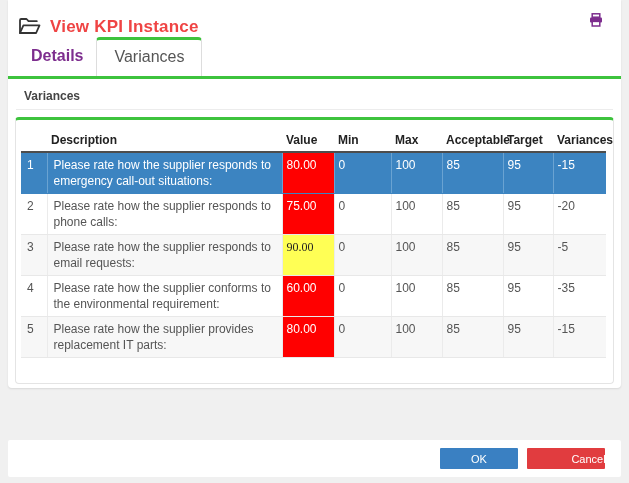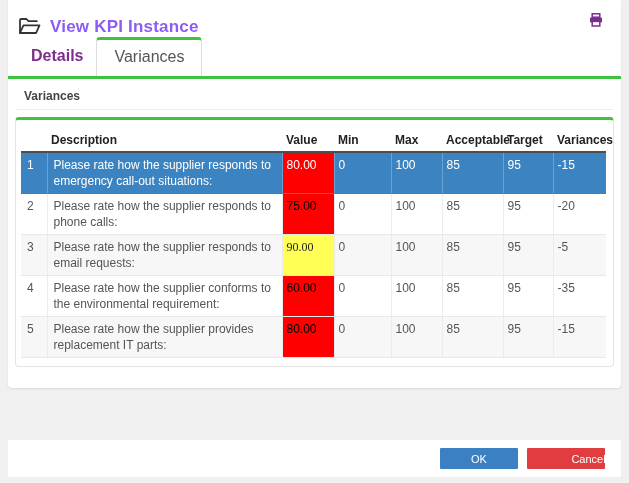--- a/index.html
+++ b/index.html
@@ -20,21 +20,21 @@
     overflow:hidden;
   }
   .panel{
     position:absolute;left:8px;top:0;width:613px;height:388px;
     background:#fff;border-radius:0 0 4px 4px;
     box-shadow:0 1px 2px rgba(0,0,0,0.10);
   }
   
   .hdr{position:relative;padding:11px 14px 0 10px;height:42px;display:flex;align-items:center;}
   .hdr .folder{flex:0 0 auto;margin-right:9px;display:flex;}
-  .hdr .title{font-size:17px;font-weight:600;color:#8b5cf6;letter-spacing:.2px;}
+  .hdr .title{font-size:17px;font-weight:600;color:#ef4444;letter-spacing:.2px;}
   .print-btn{
     position:absolute;right:16px;top:13px;width:16px;height:16px;
     background:none;border:none;cursor:pointer;padding:0;display:flex;
   }
   
   .tabbar{
     display:flex;align-items:flex-end;height:37px;
     padding-left:10px;border-bottom:3px solid var(--accent-green);
   }
   .tab{
@@ -52,41 +52,41 @@
   
   .section-title{
     margin:0 8px;padding:10px 8px 6px;
     font-size:12px;font-weight:700;color:#454545;
     border-bottom:1px solid #ececec;
   }
   .fieldset{
     margin:7px 7px 0;
     border:1px solid #e4e4e4;border-top:3px solid var(--accent-green);
     border-radius:4px;
-    padding:10px 6px 8px 5px;
+    padding:10px 6px 25px 5px;
     min-height:240px;
   }
   
   table{width:585px;border-collapse:collapse;table-layout:fixed;font-size:12px;}
   thead th{
     text-align:left;font-weight:700;color:#222;
     padding:3px 4px 4px;white-space:nowrap;overflow:visible;
     border-bottom:2px solid #4d4d4d;
   }
   tbody td{
     padding:4px 4px;vertical-align:top;line-height:16px;color:#555;
     border-bottom:1px solid #e8e8e8;border-right:1px solid #ebebeb;
   }
   tbody td:last-child{border-right:none;}
   tbody tr{height:40px;}
   tbody tr:nth-child(odd){background:#f7f7f7;}
   td.desc{padding-left:6px;padding-right:8px;}
   td.num{padding-left:6px;}
   td.val{color:#333;margin-top:45px;}
-  td.val-red{background:var(--value-red);color:#000000;}
+  td.val-red{background:var(--value-red);color:#ffffff;}
   td.val-yellow{background:var(--value-yellow);color:#222;font-family:Liberation Serif, serif;}
   tbody tr.selected{background:var(--selected-row-blue) !important;}
   tbody tr.selected td{color:#fff;border-right-color:#6aa3d2;border-bottom-color:#3c84c1;}
   tbody tr.selected td.val-red{background:var(--value-red);color:#fff;}
   tbody tr{cursor:pointer;}
   
   .footer{
     position:absolute;left:8px;top:440px;width:613px;height:37px;
     background:#fff;border-radius:2px;
     display:flex;justify-content:flex-end;align-items:center;

